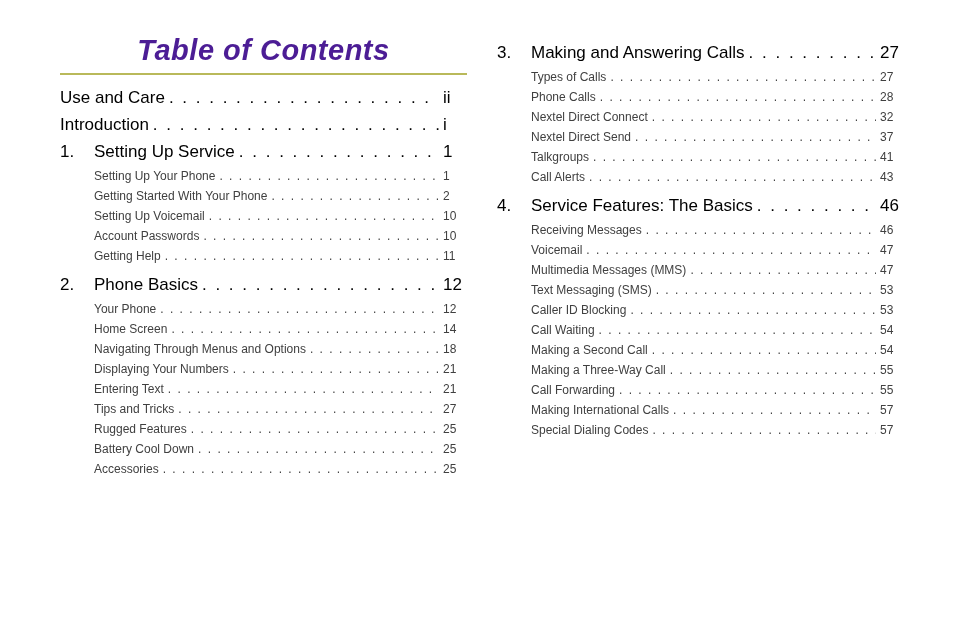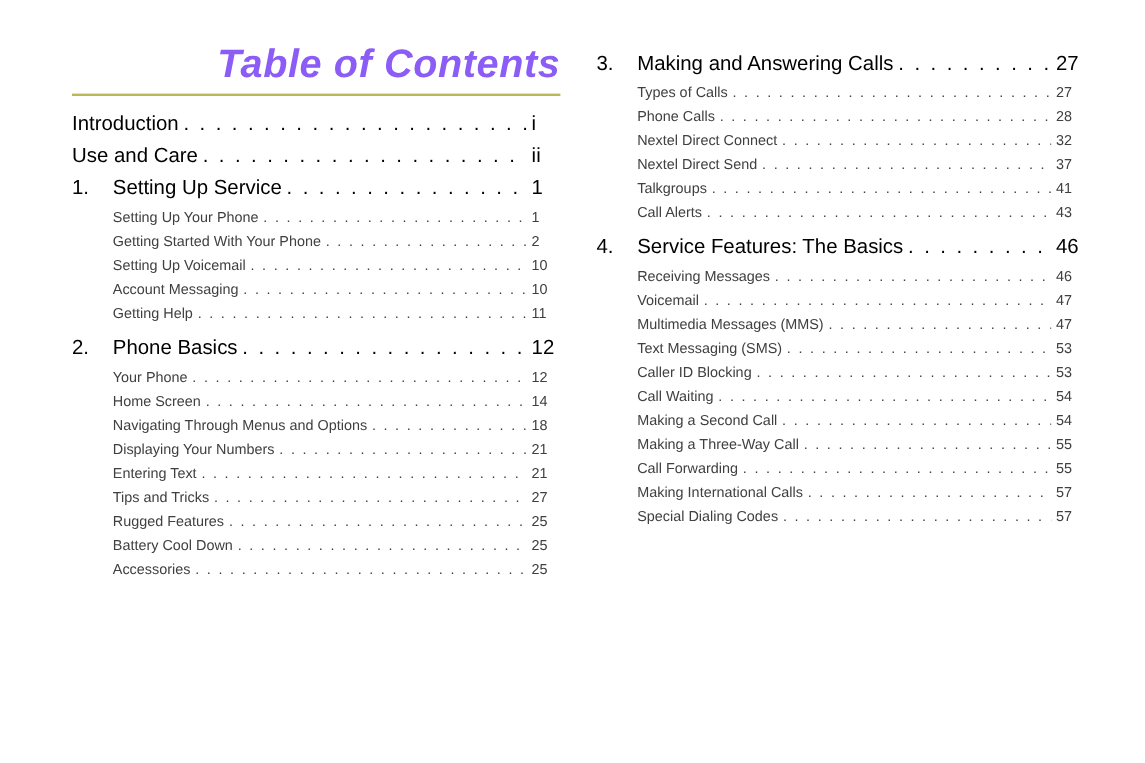--- a/index.html
+++ b/index.html
@@ -15,25 +15,25 @@
   .page {
     display: flex;
     padding: 34px 50px 30px 60px;
     gap: 30px;
   }
   .col {
     flex: 1;
     min-width: 0;
   }
   .title {
-    font-size: 33px;
+    font-size: 29px;
     font-weight: bold;
     font-style: italic;
-    text-align: right;
-    color: #8b5cf6;
+    text-align: center;
+    color: #4c1d95;
     margin: 0 0 6px 0;
     letter-spacing: 0.5px;
   }
   .title-rule {
     border: none;
     border-top: 2px solid #b9b95a;
     margin: 0 0 14px 0;
   }
   .entry {
     display: flex;
@@ -90,28 +90,28 @@
 </head>
 <body>
 
 <div class="page">
 
   <div class="col">
     <h1 class="title">Table of Contents</h1>
     <hr class="title-rule">
 
     <div class="entry chapter">
+      <span class="label">Use and Care</span>
+      <span class="dots"></span>
+      <span class="pg">ii</span>
+    </div>
+    <div class="entry chapter">
       <span class="label">Introduction</span>
       <span class="dots"></span>
       <span class="pg">i</span>
-    </div>
-    <div class="entry chapter">
-      <span class="label">Use and Care</span>
-      <span class="dots"></span>
-      <span class="pg">ii</span>
     </div>
 
     <div class="entry chapter">
       <span class="num">1.</span>
       <span class="label">Setting Up Service</span>
       <span class="dots"></span>
       <span class="pg">1</span>
     </div>
     <div class="entry sub">
         <span class="indent"></span>
@@ -126,21 +126,21 @@
         <span class="pg">2</span>
       </div>
     <div class="entry sub">
         <span class="indent"></span>
         <span class="label">Setting Up Voicemail</span>
         <span class="dots"></span>
         <span class="pg">10</span>
       </div>
     <div class="entry sub">
         <span class="indent"></span>
-        <span class="label">Account Messaging</span>
+        <span class="label">Account Passwords</span>
         <span class="dots"></span>
         <span class="pg">10</span>
       </div>
     <div class="entry sub">
         <span class="indent"></span>
         <span class="label">Getting Help</span>
         <span class="dots"></span>
         <span class="pg">11</span>
       </div>
 

